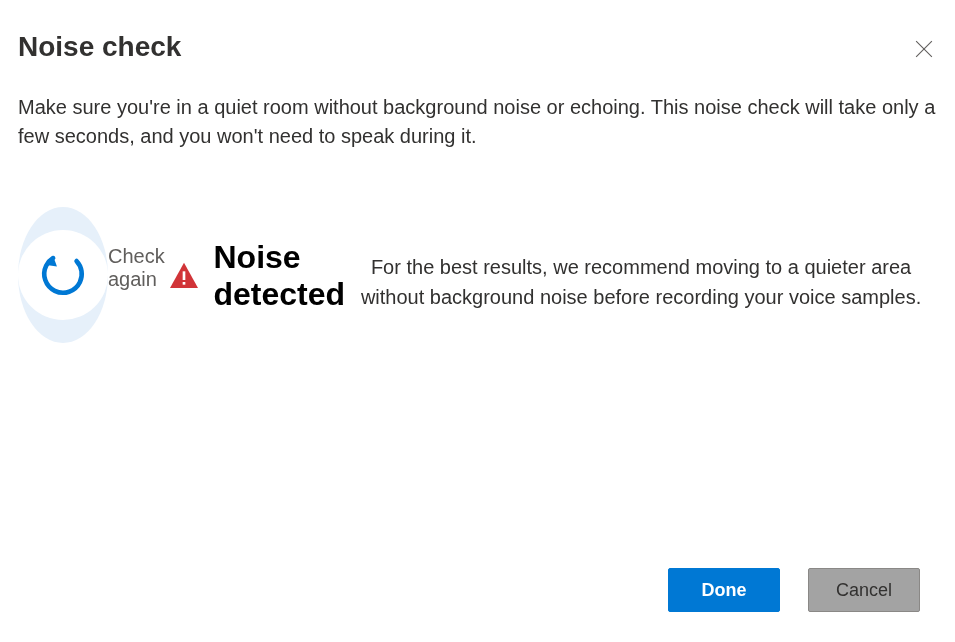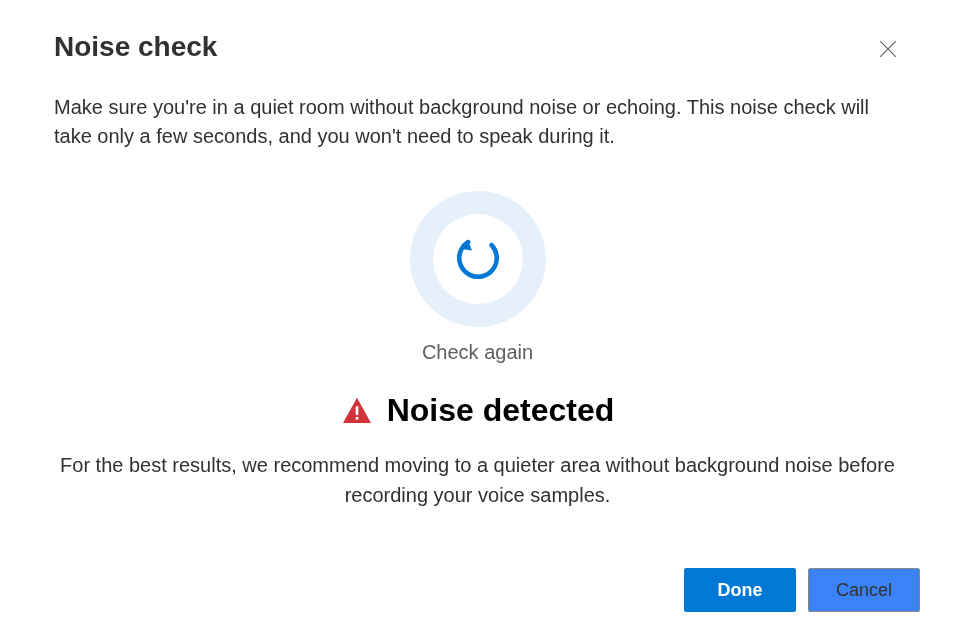--- a/index.html
+++ b/index.html
@@ -10,21 +10,21 @@
     
     body {
       font-family: "Segoe UI", -apple-system, BlinkMacSystemFont, sans-serif;
       background: #ffffff;
       width: 955px;
       height: 642px;
       overflow: hidden;
     }
     
     .dialog {
-      padding: 30px 54px;
+      padding: 30px 18px;
       position: relative;
       width: 100%;
       height: 100%;
     }
     
     .header {
       display: flex;
       justify-content: space-between;
       align-items: flex-start;
       margin-bottom: 28px;
@@ -51,26 +51,26 @@
     
     .close-btn svg {
       width: 18px;
       height: 18px;
     }
     
     .description {
       font-size: 20px;
       color: #323130;
       line-height: 1.45;
-      margin-bottom: 40px;
+      margin-bottom: 56px;
     }
     
     .check-area {
       display: flex;
-      flex-direction: column;
+      flex-direction: row;
       align-items: center;
     }
     
     .check-button {
       width: 136px;
       height: 136px;
       border-radius: 50%;
       background: #e6f0fa;
       border: none;
       cursor: pointer;
@@ -128,21 +128,21 @@
       line-height: 1.5;
       max-width: 880px;
       margin: 9px auto;
     }
     
     .footer {
       position: absolute;
       bottom: 30px;
       right: 35px;
       display: flex;
-      gap: 12px;
+      gap: 28px;
     }
     
     .btn {
       min-width: 112px;
       height: 44px;
       padding: 0 20px;
       font-size: 18px;
       font-family: inherit;
       cursor: pointer;
       border-radius: 2px;
@@ -152,21 +152,21 @@
     }
     
     .btn-primary {
       background: #0078d4;
       color: #ffffff;
       border: 1px solid #0078d4;
       font-weight: 600;
     }
     
     .btn-secondary {
-      background: #3b82f6;
+      background: #a3a3a3;
       color: #323130;
       border: 1px solid #8a8886;
       font-weight: 400;
     }
   </style>
 </head>
 <body>
 
 <div class="dialog">
 

